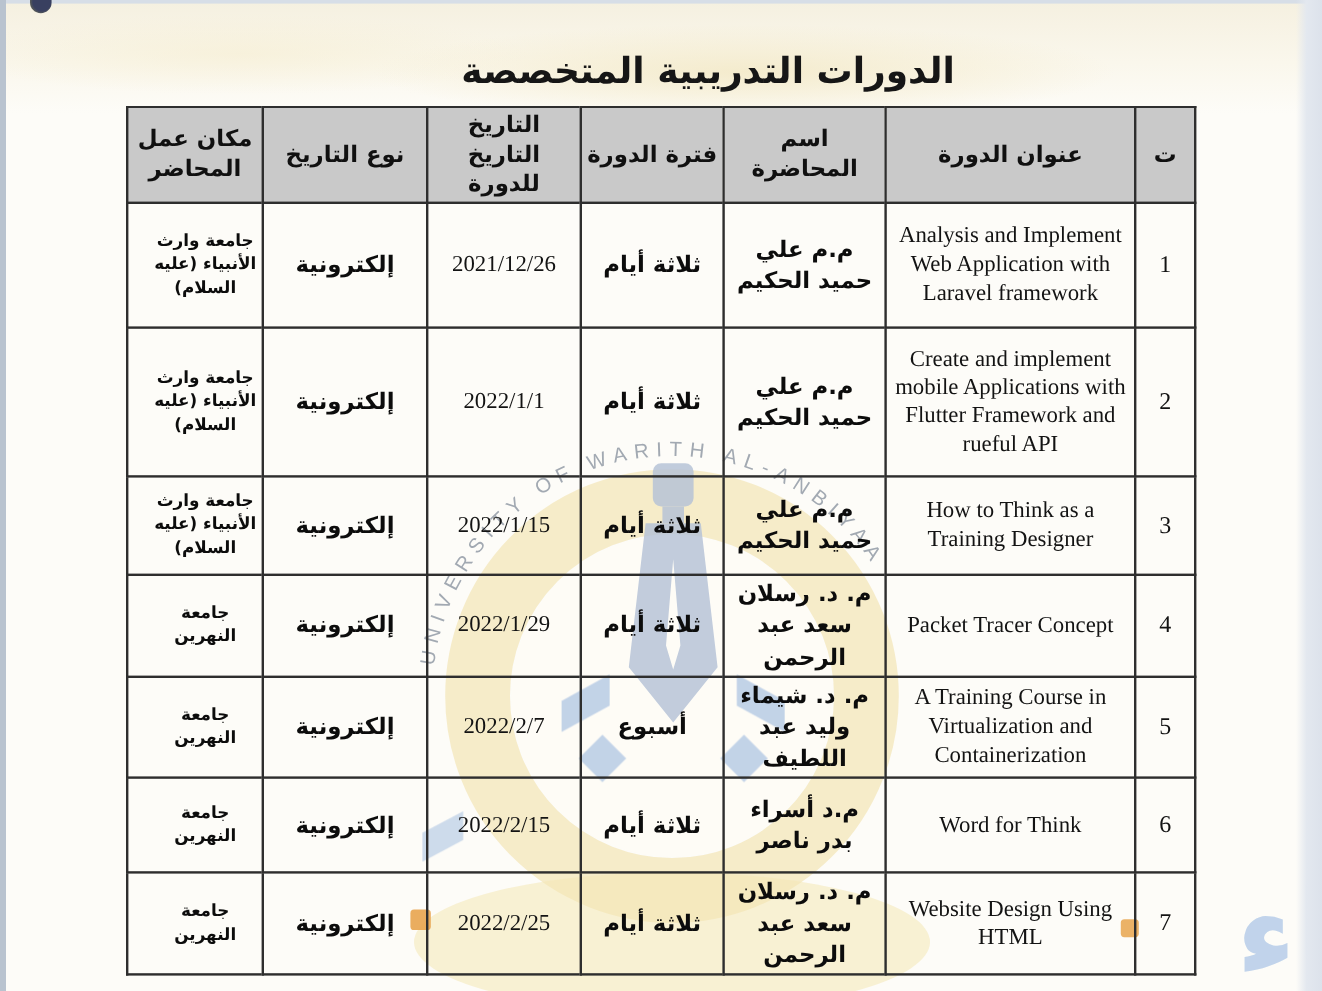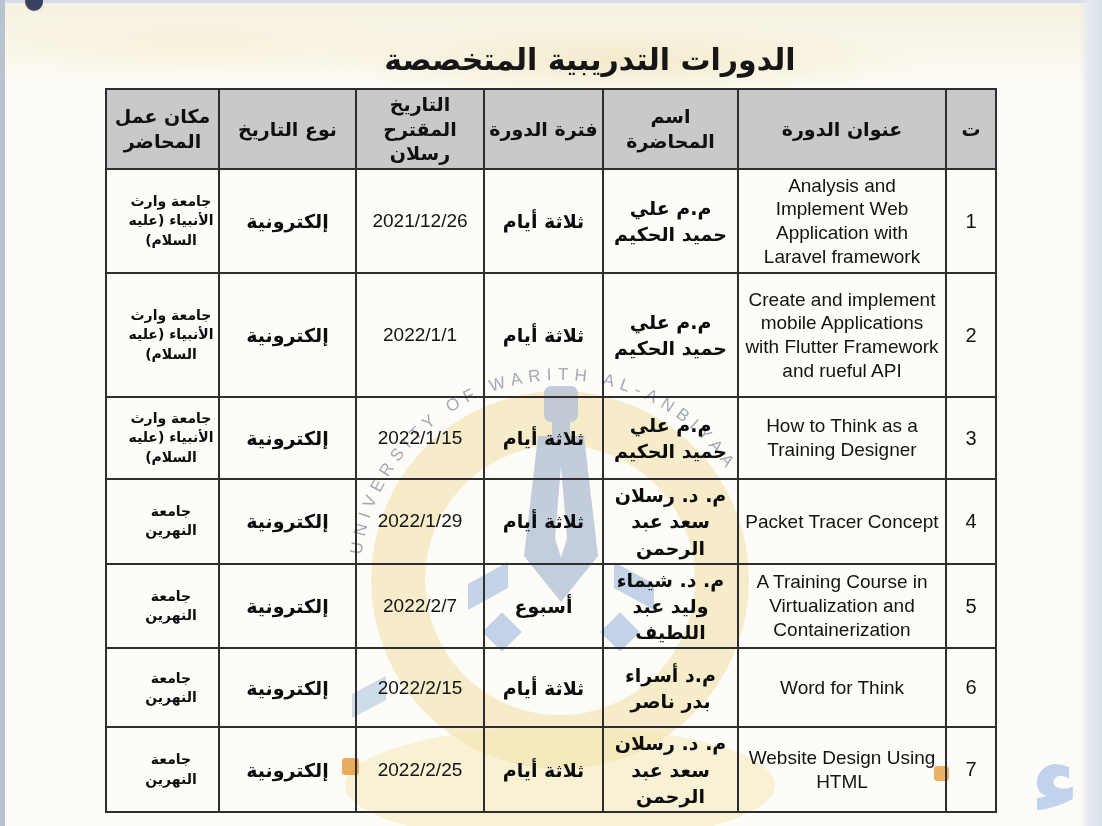--- a/index.html
+++ b/index.html
@@ -43,21 +43,21 @@
     border:2px solid #2e2e2e; text-align:center; vertical-align:middle;
     padding:2px 4px; overflow:hidden;
   }
   .courses thead th {
     background:#c9c9c9; height:80px; font-size:19px; font-weight:bold;
     color:#101010; line-height:1.3;
   }
   td.arabic { font-weight:bold; font-size:19px; line-height:1.38; color:#0c0c0c; }
   td.workplace-cell { font-size:14px;padding-left:21px; }
   td.title-cell, td.date-cell, td.index-cell {
-    font-family:Liberation Sans, sans-serif; font-weight:normal; color:#131313;margin-top:34px;
+    font-family:Liberation Serif, serif; font-weight:normal; color:#131313;margin-top:34px;
   }
   td.title-cell { font-size:19px; line-height:1.25; padding:2px 6px; }
   td.date-cell  { font-size:19px; direction:ltr; }
   td.index-cell { font-size:20px; }
   tbody tr:nth-child(1) { height:104px; }
   tbody tr:nth-child(2) { height:124px; }
   tbody tr:nth-child(3) { height:82px; }
   tbody tr:nth-child(4) { height:83px; }
   tbody tr:nth-child(5) { height:82px; }
   tbody tr:nth-child(6) { height:79px; }
@@ -118,21 +118,21 @@
         <col style="width:128px">
         <col style="width:137px">
       <col style="width:113px">
     </colgroup>
     <thead>
       <tr>
         <th>ت</th>
         <th>عنوان الدورة</th>
         <th>اسم المحاضرة</th>
         <th>فترة الدورة</th>
-        <th>التاريخ المقترح رسلان</th>
+        <th>التاريخ التاريخ للدورة</th>
         <th>نوع التاريخ</th>
         <th>مكان عمل المحاضر</th>
       </tr>
     </thead>
     <tbody id="rows-body">
         <tr>
       <td class="index-cell">1</td>
       <td class="title-cell">Analysis and Implement Web Application with Laravel framework</td>
       <td class="arabic name-cell">م.م علي حميد الحكيم</td>
       <td class="arabic duration-cell">ثلاثة أيام</td>

